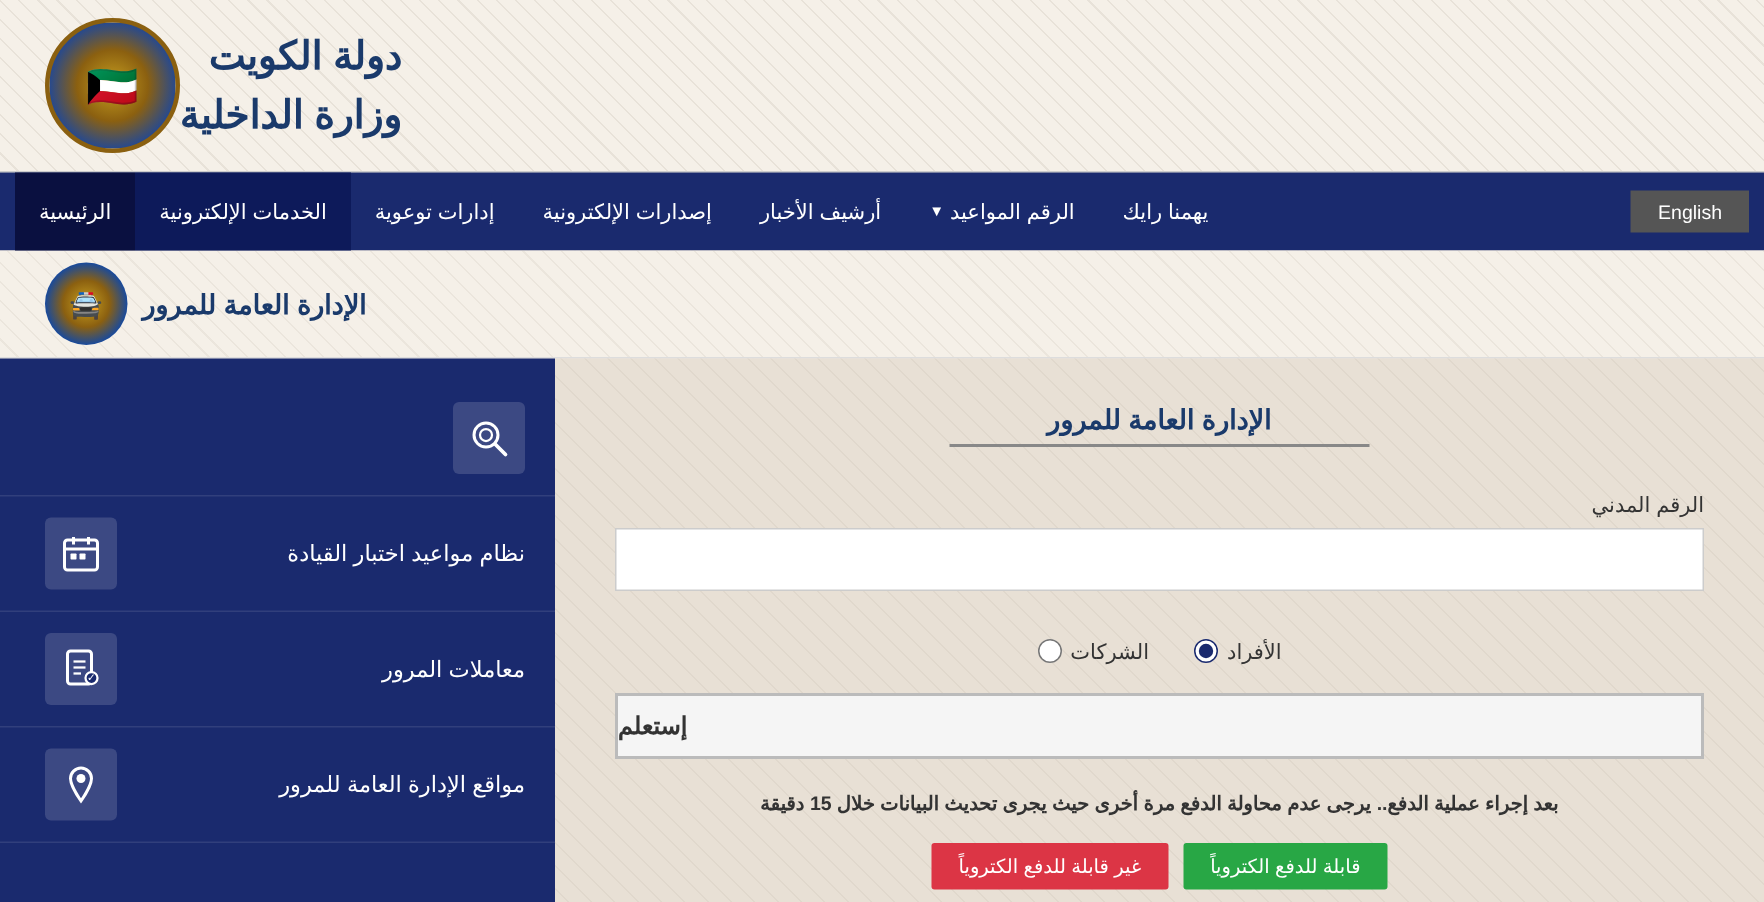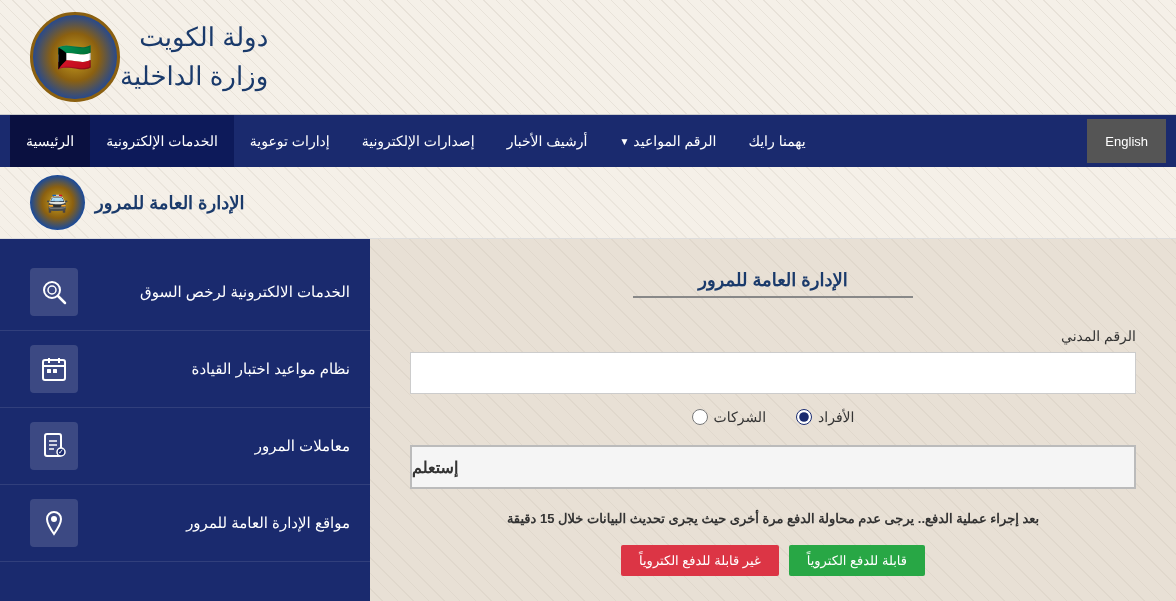--- a/index.html
+++ b/index.html
@@ -35,21 +35,21 @@
       height: 115px;
       border-bottom: 1px solid #ccc;
     }
     .header-text {
       text-align: right;
       margin-right: 15px;
     }
     .header-text .title-ar {
       font-size: 26px;
       color: #1a3a6b;
-      font-weight: normal;
+      font-weight: bold;
       line-height: 1.5;
     }
     .logo-circle {
       width: 90px;
       height: 90px;
       border-radius: 50%;
       background: radial-gradient(circle, #c8a020 0%, #8b6010 40%, #2a4a8a 70%, #1a2a5a 100%);
       display: flex;
       align-items: center;
       justify-content: center;
@@ -104,21 +104,21 @@
     .nav-dropdown-arrow {
       font-size: 10px;
     }
     .english-btn {
       background-color: #555;
       color: #fff;
       border: none;
       padding: 6px 18px;
       cursor: pointer;
       font-size: 13px;
-      height: 44px;
+      height: 28px;
       margin-left: 10px;
     }
 
     
     .breadcrumb-bar {
       background-color: #f5f0e8;
       background-image: repeating-linear-gradient(
         45deg,
         transparent,
         transparent 8px,
@@ -187,21 +187,21 @@
       position: absolute;
       width: 12px;
       height: 12px;
       background: #555;
       top: -7px;
       left: 50%;
       transform: translateX(-50%);
       border-radius: 2px;
     }
     .form-group {
-      margin-bottom: 15px;
+      margin-bottom: 32px;
       text-align: right;
     }
     .form-label {
       display: block;
       font-size: 14px;
       color: #333;
       margin-bottom: 8px;
       text-align: right;
     }
     .form-input {
@@ -378,21 +378,20 @@
     <p class="info-text">بعد إجراء عملية الدفع.. يرجى عدم محاولة الدفع مرة أخرى حيث يجرى تحديث البيانات خلال 15 دقيقة</p>
 
     <div class="status-buttons">
       <button class="status-btn-green">قابلة للدفع الكتروياً</button>
       <button class="status-btn-red">غير قابلة للدفع الكتروياً</button>
     </div>
   </div>
 
   <div class="sidebar">
     <div class="sidebar-item">
-      <div class="sidebar-item-text">الخدمات الالكترونية لرخص السوق</div>
       <div class="sidebar-item-icon">
         <svg width="28" height="28" viewBox="0 0 28 28" fill="none">
           <circle cx="12" cy="12" r="8" stroke="white" stroke-width="2" fill="none"></circle>
           <line x1="18" y1="18" x2="25" y2="25" stroke="white" stroke-width="2.5" stroke-linecap="round"></line>
           <circle cx="12" cy="12" r="4" stroke="white" stroke-width="1.5" fill="none"></circle>
         </svg>
       </div>
     </div>
 
 

